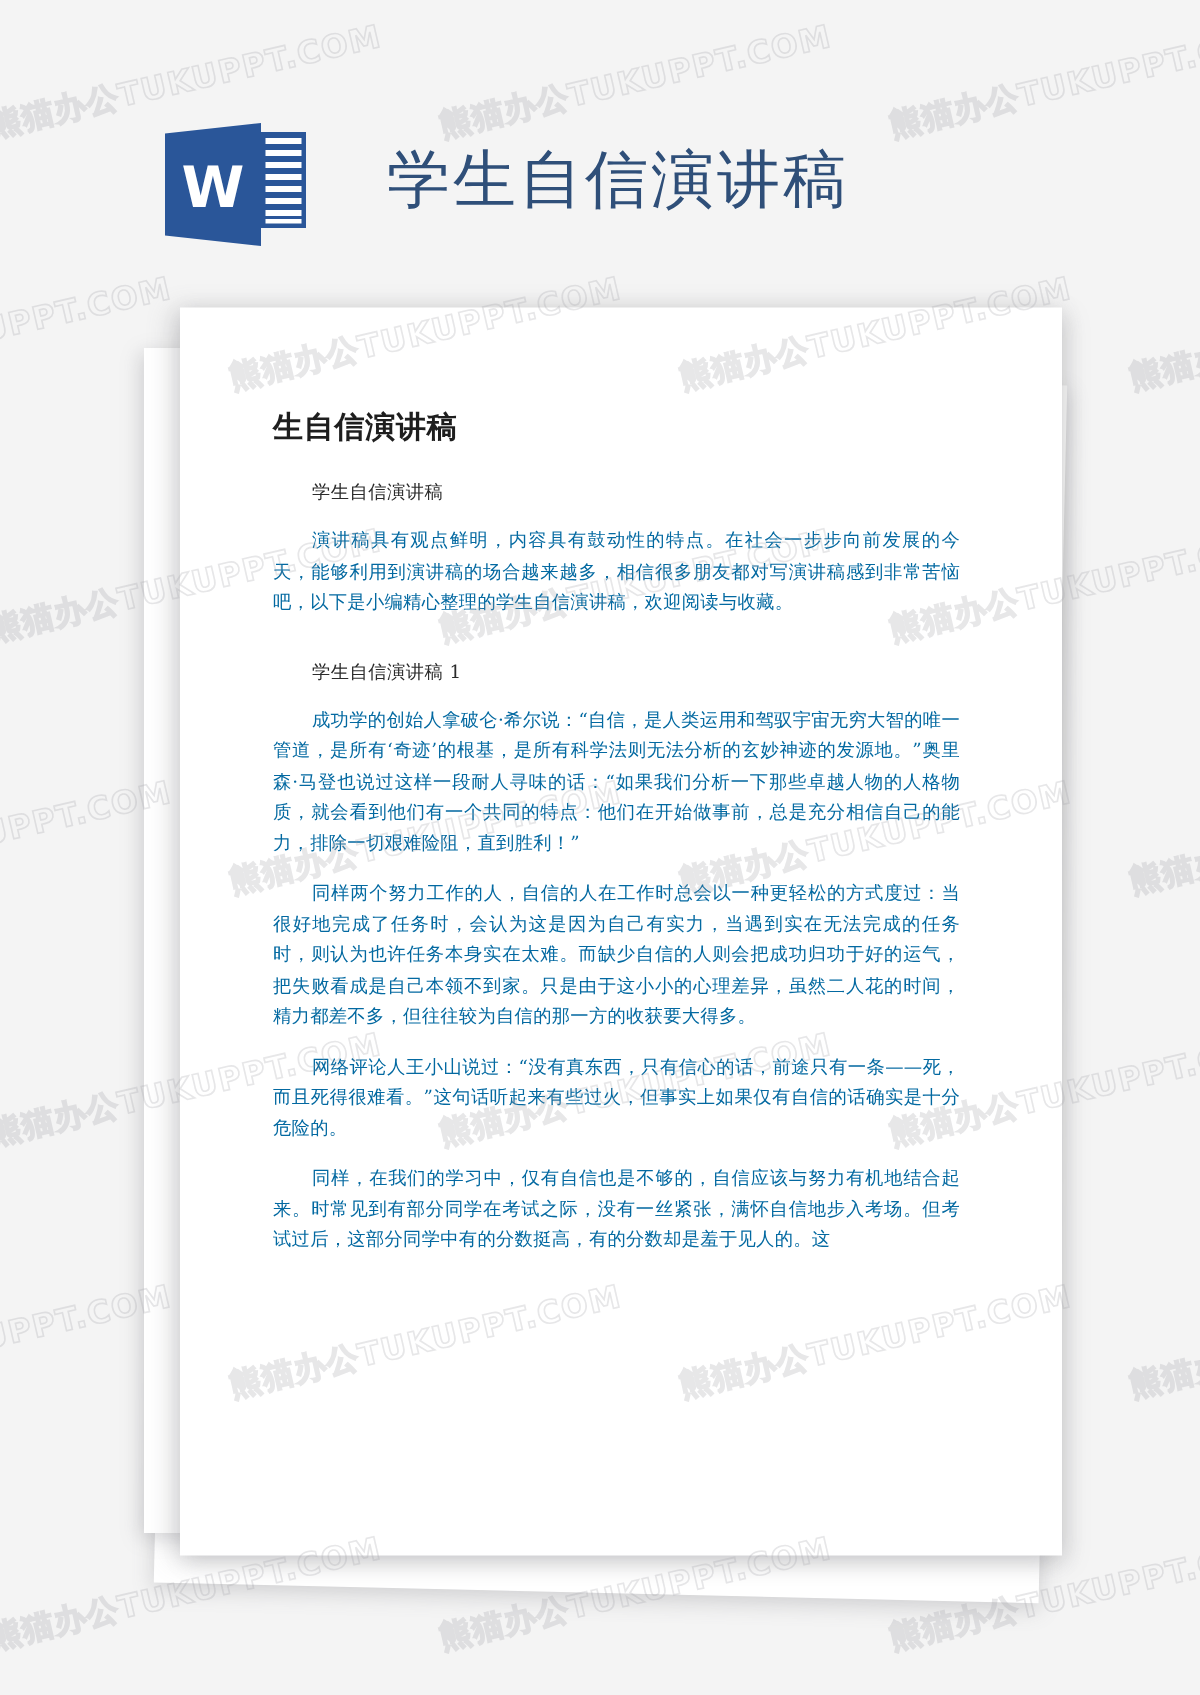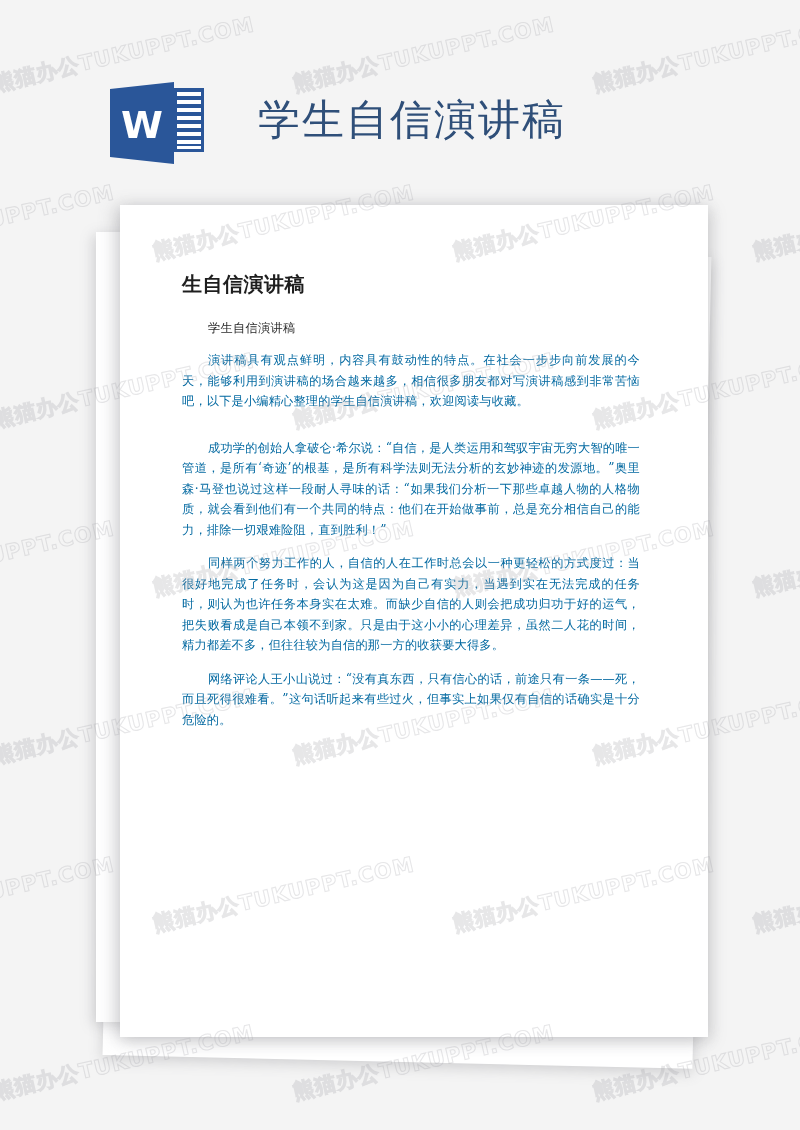--- a/index.html
+++ b/index.html
@@ -146,23 +146,25 @@
   <div class="sheet" id="sheet-back-bottom"></div>
   <div class="sheet" id="sheet-back-left"></div>
   <div class="sheet" id="sheet-main"></div>
 </div>
 
 <div id="doc-content">
   <div id="doc-inner">
     <h1 id="doc-heading">生自信演讲稿</h1>
     <p class="doc-label">学生自信演讲稿</p>
     <p class="doc-para gap-lg">演讲稿具有观点鲜明，内容具有鼓动性的特点。在社会一步步向前发展的今天，能够利用到演讲稿的场合越来越多，相信很多朋友都对写演讲稿感到非常苦恼吧，以下是小编精心整理的学生自信演讲稿，欢迎阅读与收藏。</p>
+    <p class="doc-label">学生自信演讲稿 1</p>
     <p class="doc-para">成功学的创始人拿破仑·希尔说：“自信，是人类运用和驾驭宇宙无穷大智的唯一管道，是所有‘奇迹’的根基，是所有科学法则无法分析的玄妙神迹的发源地。”奥里森·马登也说过这样一段耐人寻味的话：“如果我们分析一下那些卓越人物的人格物质，就会看到他们有一个共同的特点：他们在开始做事前，总是充分相信自己的能力，排除一切艰难险阻，直到胜利！”</p>
     <p class="doc-para">同样两个努力工作的人，自信的人在工作时总会以一种更轻松的方式度过：当很好地完成了任务时，会认为这是因为自己有实力，当遇到实在无法完成的任务时，则认为也许任务本身实在太难。而缺少自信的人则会把成功归功于好的运气，把失败看成是自己本领不到家。只是由于这小小的心理差异，虽然二人花的时间，精力都差不多，但往往较为自信的那一方的收获要大得多。</p>
     <p class="doc-para">网络评论人王小山说过：“没有真东西，只有信心的话，前途只有一条——死，而且死得很难看。”这句话听起来有些过火，但事实上如果仅有自信的话确实是十分危险的。</p>
+    <p class="doc-para">同样，在我们的学习中，仅有自信也是不够的，自信应该与努力有机地结合起来。时常见到有部分同学在考试之际，没有一丝紧张，满怀自信地步入考场。但考试过后，这部分同学中有的分数挺高，有的分数却是羞于见人的。这</p>
   </div>
 </div>
 
 <div id="header">
   <div id="word-icon">
     <svg width="98" height="82" viewBox="0 0 98 82" xmlns="http://www.w3.org/2000/svg">
 
       <polygon points="2,7 66,0 66,82 2,75" fill="#2a5699"></polygon>
       <text x="34" y="56" font-family="DejaVu Sans, sans-serif" font-size="38" font-weight="bold" fill="#ffffff" text-anchor="middle">W</text>
 

